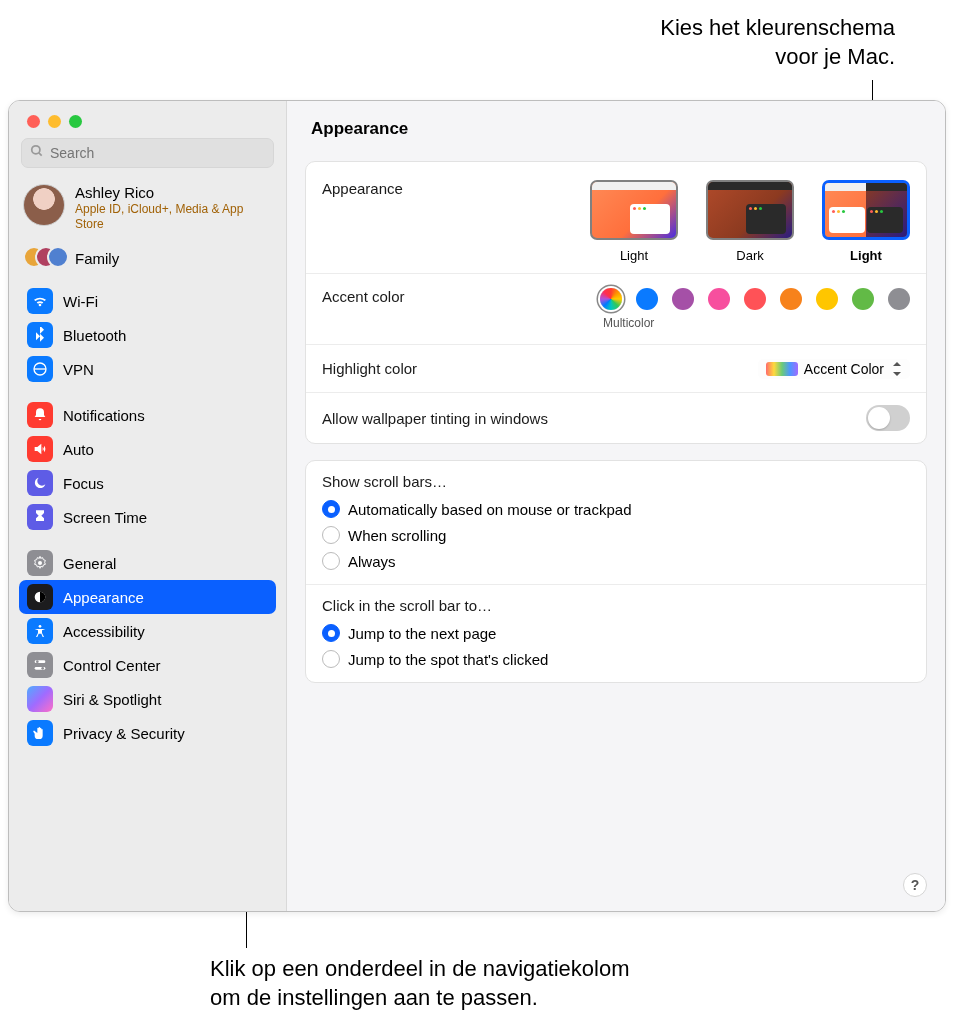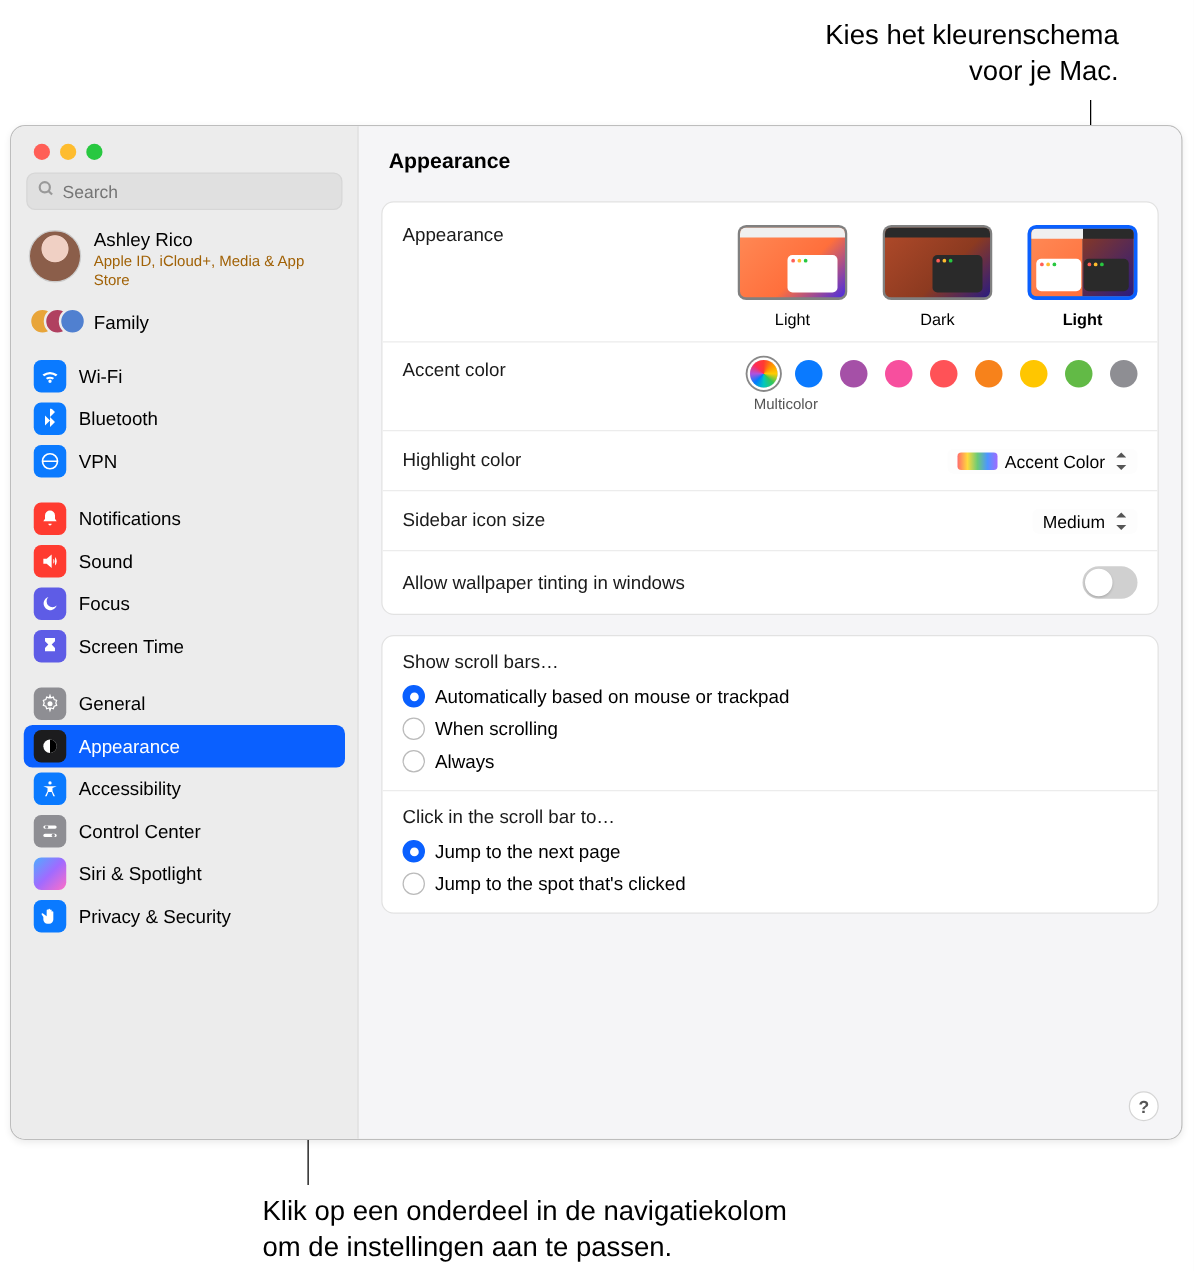--- a/index.html
+++ b/index.html
@@ -343,21 +343,21 @@
             </svg>
           </div>
         <span>Notifications</span>
       </div>
       <div class="nav-item">
         <div class="nav-icon ic-red">
             <svg viewBox="0 0 24 24" fill="#fff">
               <path d="M4 9v6h4l6 5V4l-6 5H4zm12 0a4 4 0 010 6m2-8a7 7 0 010 10"></path>
             </svg>
           </div>
-        <span>Sound</span>
+        <span>Auto</span>
       </div>
       <div class="nav-item">
         <div class="nav-icon ic-purple">
             <svg viewBox="0 0 24 24" fill="#fff">
               <path d="M20 14A8 8 0 1110 4a6 6 0 0010 10z"></path>
             </svg>
           </div>
         <span>Focus</span>
       </div>
       <div class="nav-item">
@@ -478,28 +478,20 @@
       <div class="prow">
         <div class="label">Highlight color</div>
         <div class="spacer"></div>
         <div class="popup">
           <div class="gradient"></div>
           <span>Accent Color</span>
           <div class="arrows"></div>
         </div>
       </div>
       <div class="prow">
-        <div class="label">Sidebar icon size</div>
-        <div class="spacer"></div>
-        <div class="popup">
-          <span>Medium</span>
-          <div class="arrows"></div>
-        </div>
-      </div>
-      <div class="prow">
         <div class="label">Allow wallpaper tinting in windows</div>
         <div class="spacer"></div>
         <div class="toggle"></div>
       </div>
     </div>
 
     <div class="panel">
       <div class="prow col">
         <div class="label" style="margin-bottom:4px;">Show scroll bars…</div>
         <div class="radio-row">

